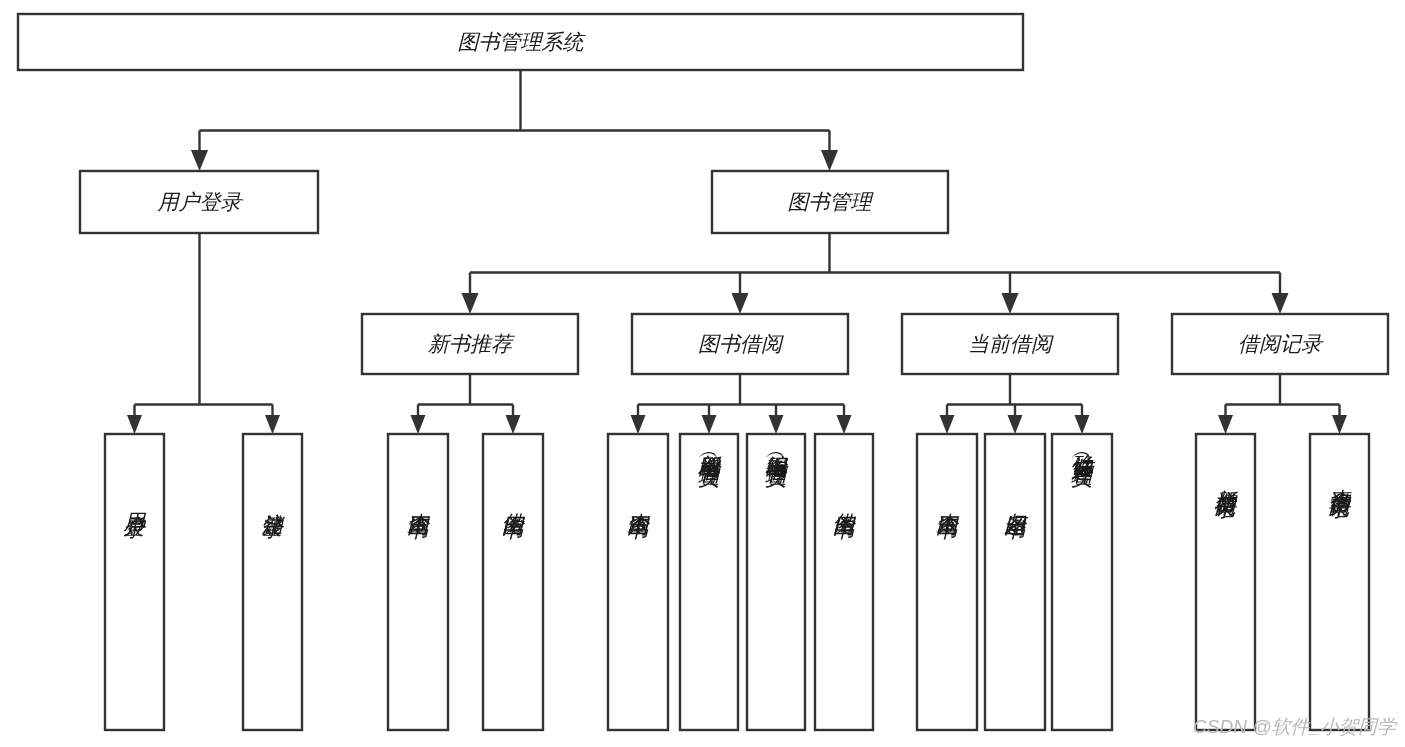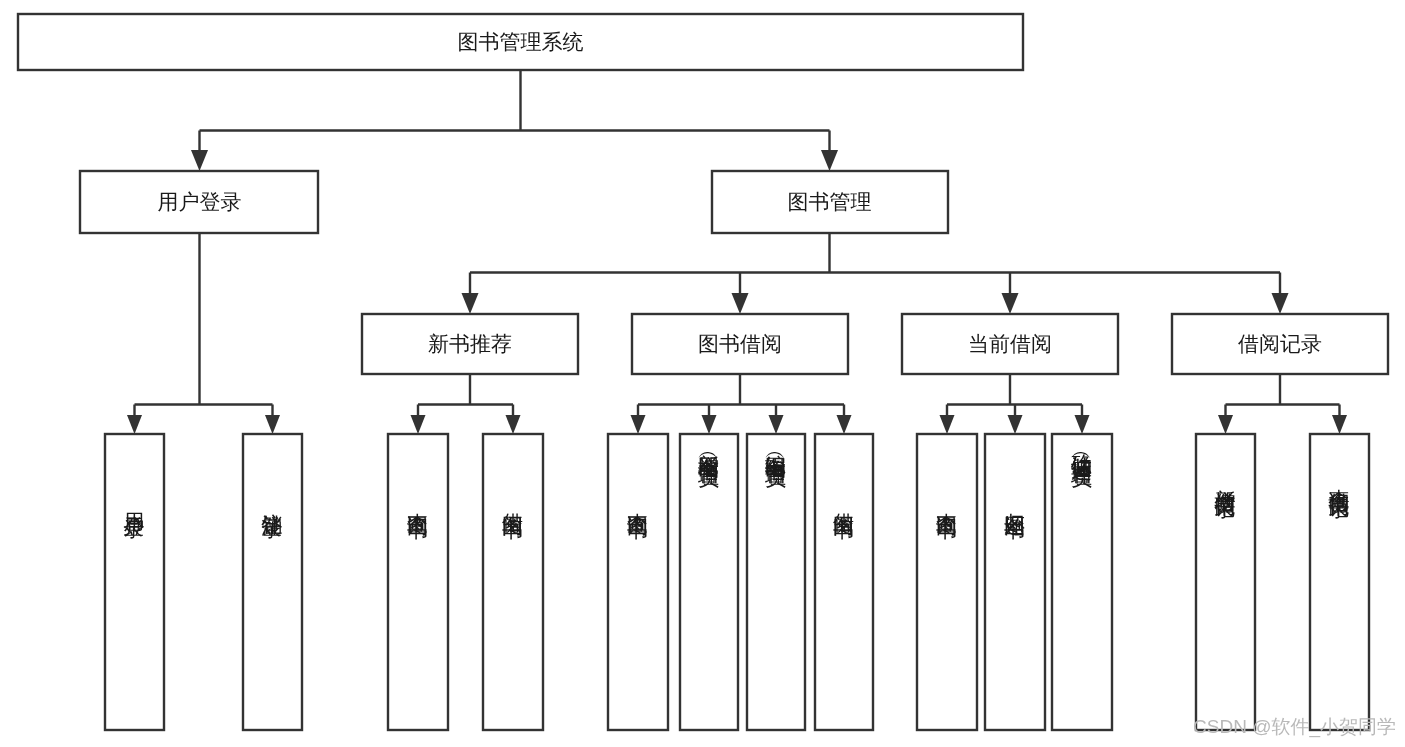--- a/index.html
+++ b/index.html
@@ -12,20 +12,21 @@
     height: 747px;
     font-family: "Liberation Sans", "DejaVu Sans", sans-serif;
     overflow: hidden;
     position: relative;
   }
   #diagram-root {
     position: absolute;
     left: 0; top: 0;
     width: 1405px;
     height: 747px;
+    font-style: italic;
   }
   svg.diagram {
     display: block;
     width: 1405px;
     height: 747px;
   }
   .node-box {
     fill: #ffffff;
     stroke: #333333;
     stroke-width: 2.4;

